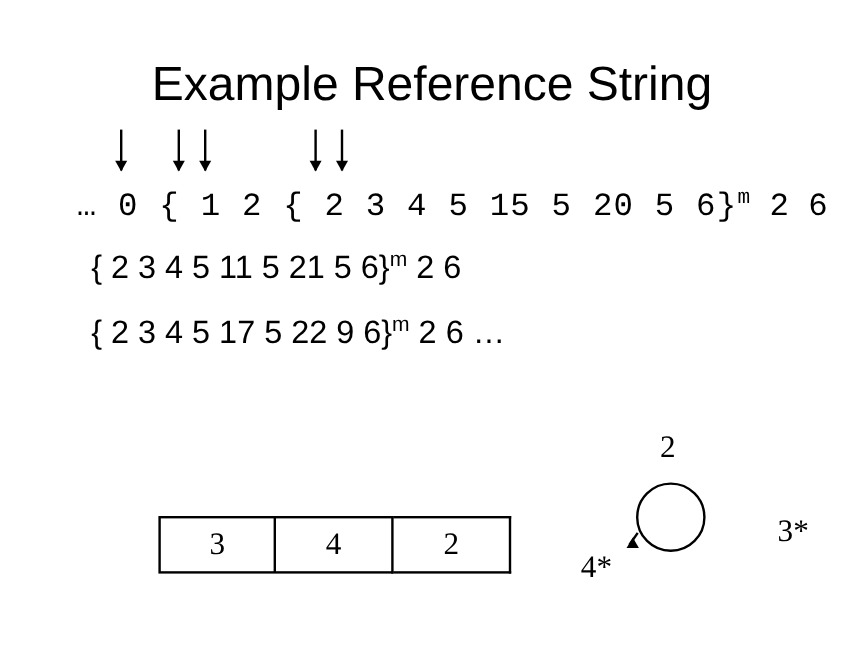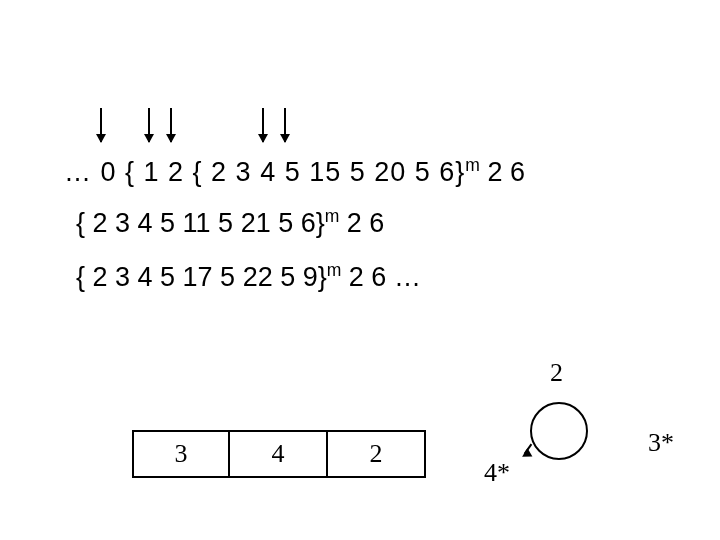--- a/index.html
+++ b/index.html
@@ -98,37 +98,38 @@
     position: absolute;
     width: 0;
     height: 0;
   }
 </style>
 </head>
 <body>
 
 <div class="stage">
 
+  <div class="title">Example Reference String</div>
 
   <div class="arrow" style="left:100px; top:108px; height:34px;"></div>
   <div class="arrow" style="left:148px; top:108px; height:34px;"></div>
   <div class="arrow" style="left:170px; top:108px; height:34px;"></div>
   <div class="arrow" style="left:262px; top:108px; height:34px;"></div>
   <div class="arrow" style="left:284px; top:108px; height:34px;"></div>
 
-  <div class="refline" style="top:155px;">
+  <div class="refline" style="top:155px;font-family:Liberation Mono, monospace;">
     <span class="dots">… 0 { 1  2  { 2  3  4  5  15  5  20  5  6}</span><span class="sup">m</span><span> 2  6</span>
   </div>
 
   <div class="refline" style="top:206px; left:76px;">
     <span>{ 2  3  4  5  11  5  21  5  6}</span><span class="sup">m</span><span> 2  6</span>
   </div>
 
   <div class="refline" style="top:260px; left:76px;">
-    <span>{ 2  3  4  5  17  5  22  5  9}</span><span class="sup">m</span><span> 2  6 </span><span class="dots">…</span>
+    <span>{ 2  3  4  5  17  5  22  9  6}</span><span class="sup">m</span><span> 2  6 </span><span class="dots">…</span>
   </div>
 
   <div class="num-over-circle" style="left:550px; top:358px;">2</div>
 
   <div class="frames">
     <div class="frame">3</div>
     <div class="frame">4</div>
     <div class="frame">2</div>
   </div>
 

